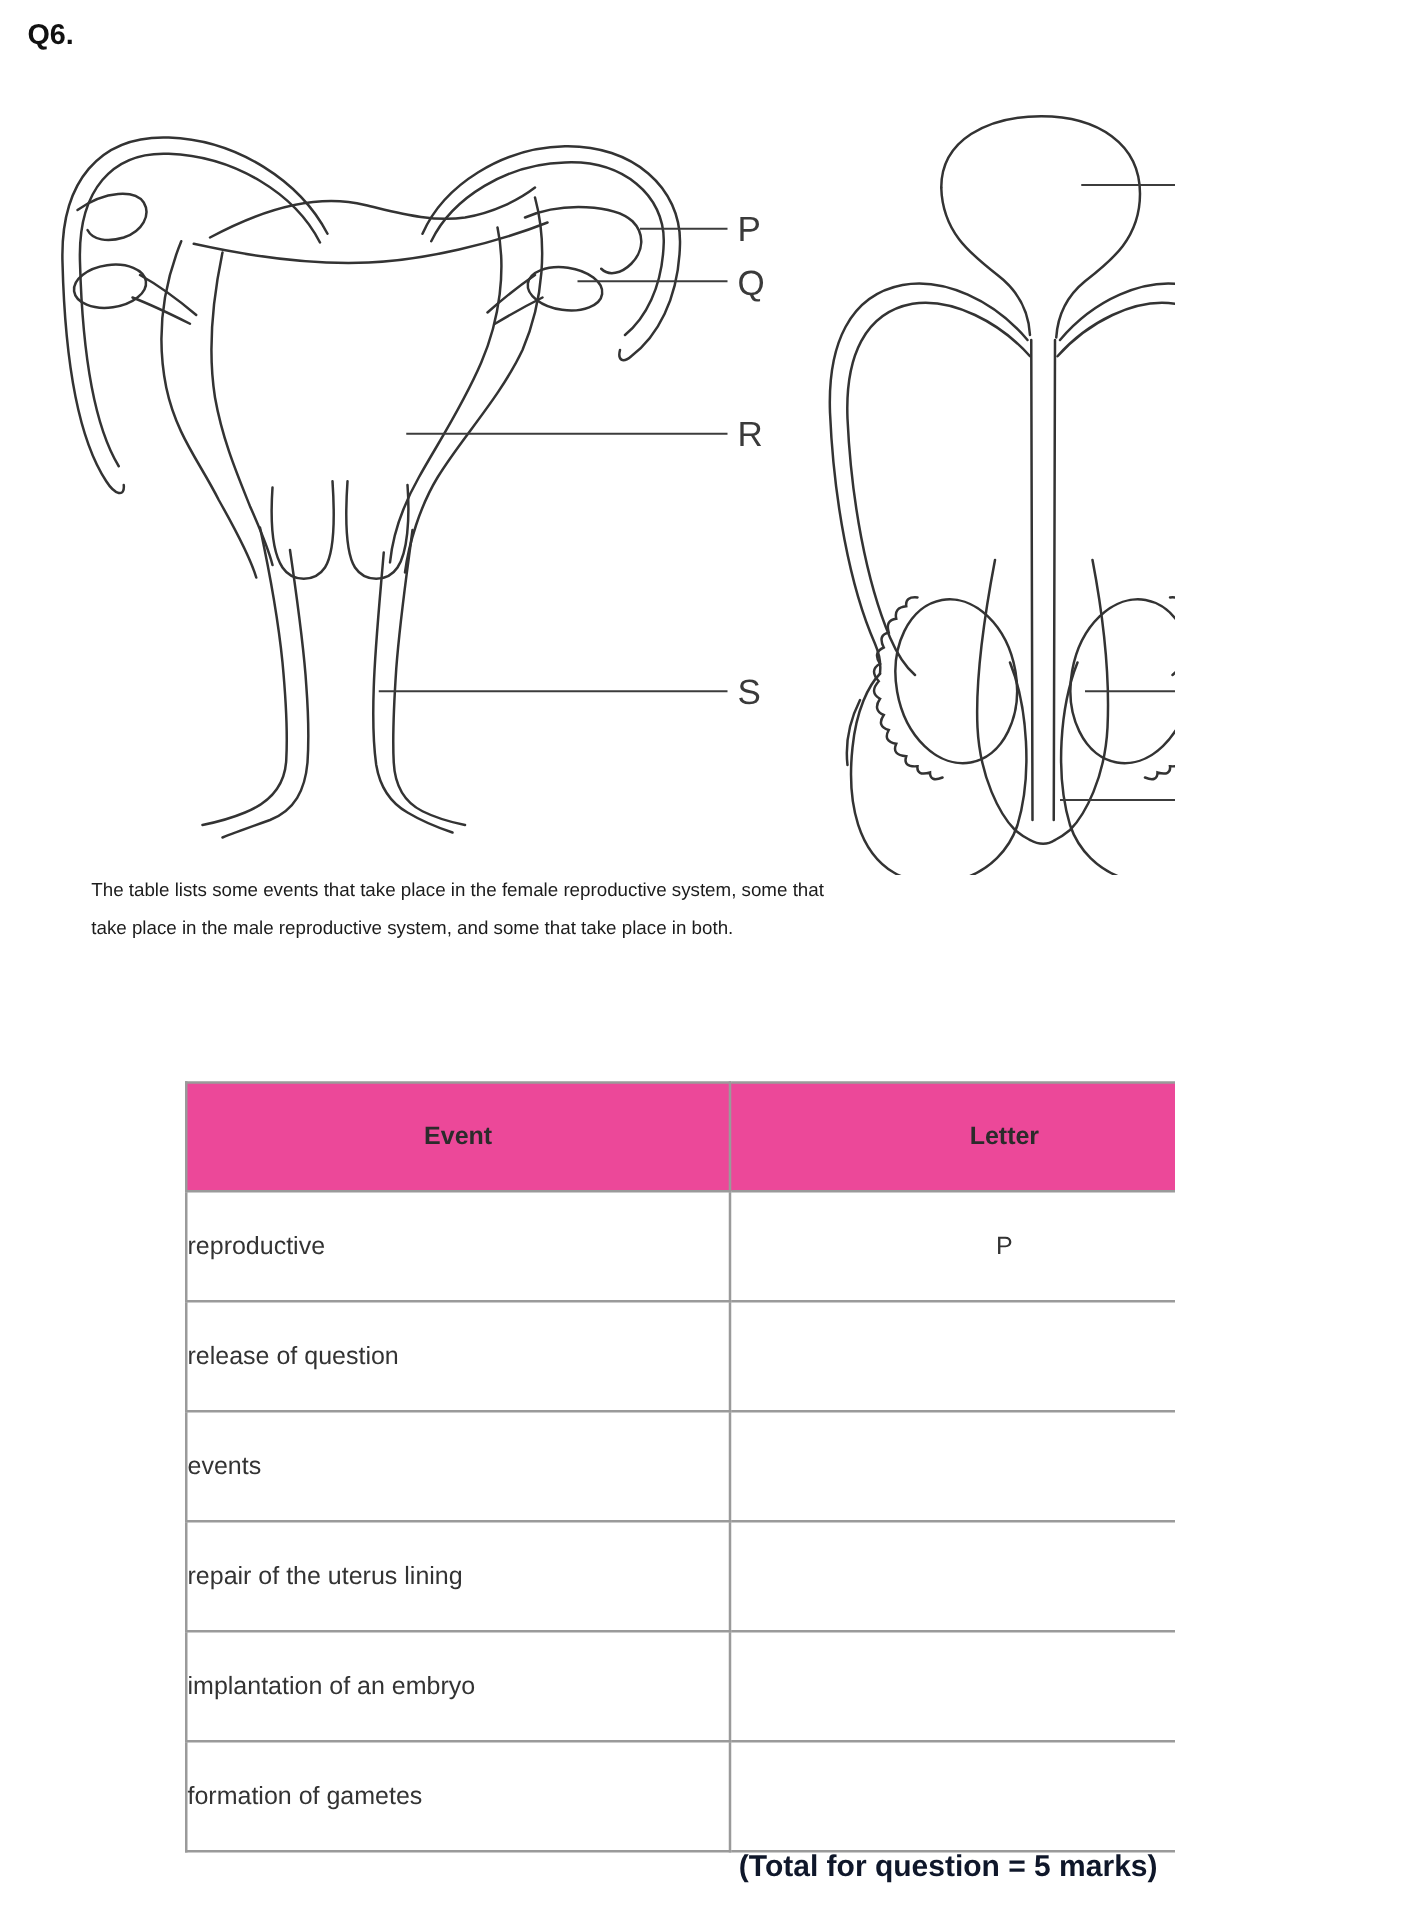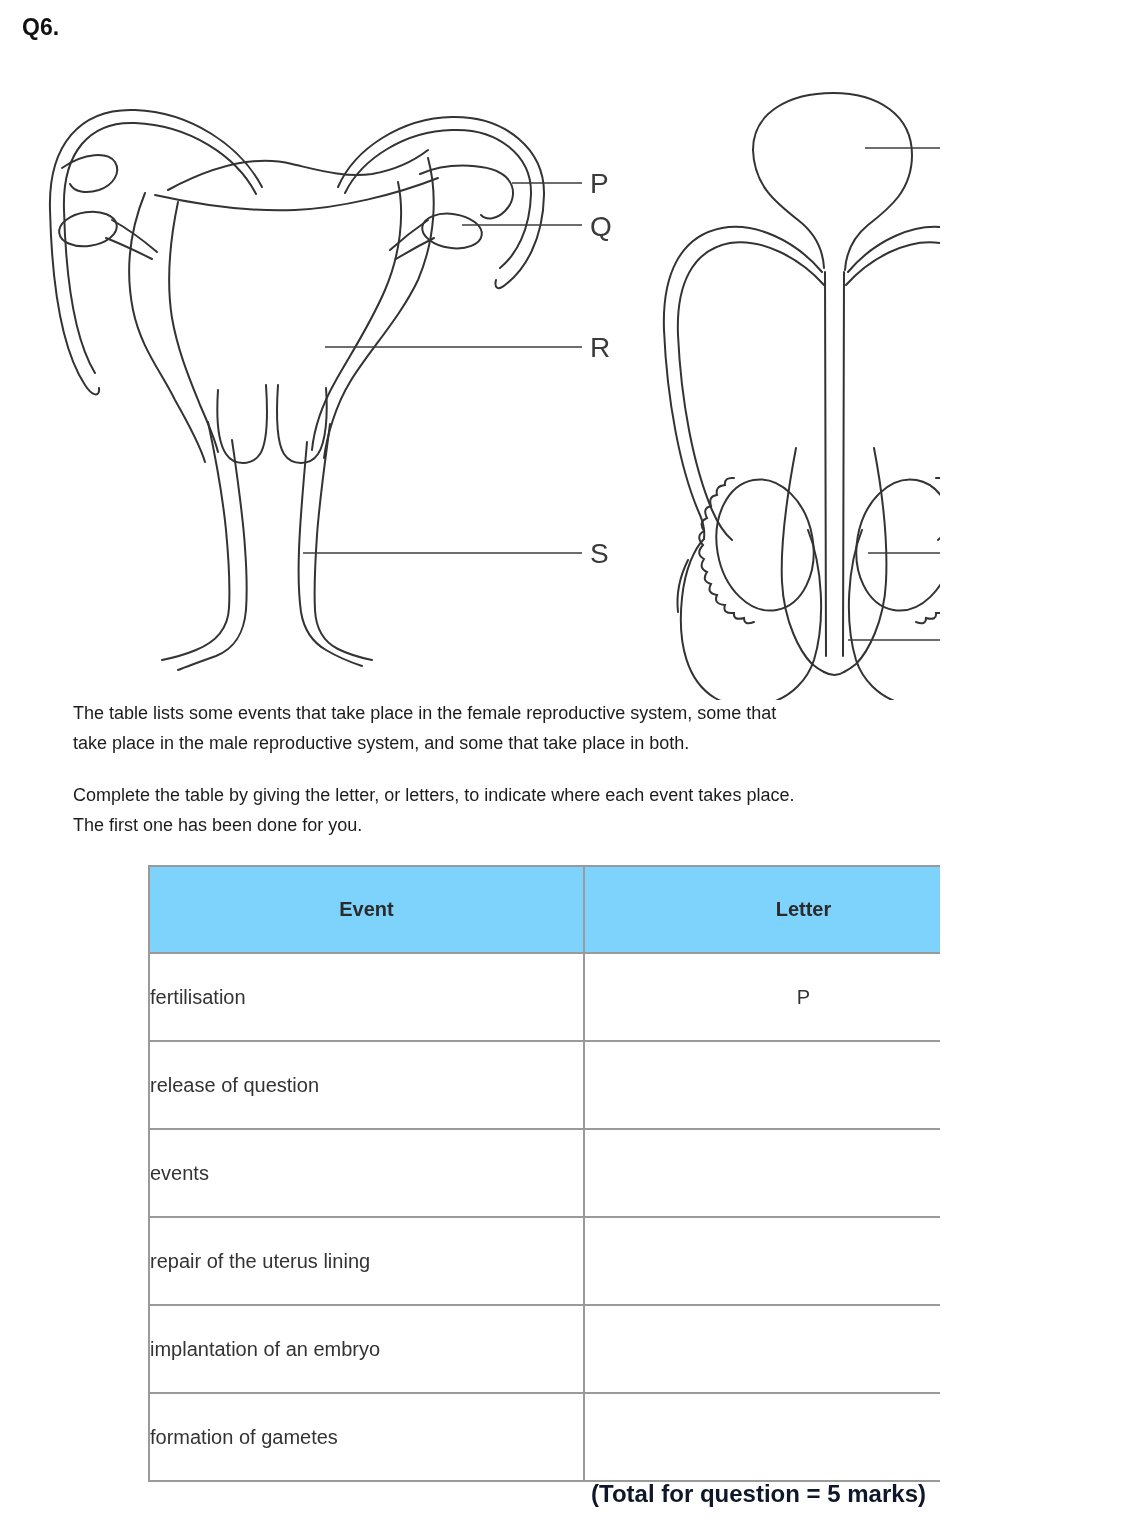--- a/index.html
+++ b/index.html
@@ -15,36 +15,36 @@
     position:absolute;left:22px;top:14px;
     font-size:23px;font-weight:bold;color:#111;
   }
   .intro{
     position:absolute;left:22px;top:56px;
     font-size:21px;color:#1c1c1c;
   }
   #diagram-svg{position:absolute;left:0;top:90px;}
   .para{
     position:absolute;left:73px;
-    font-size:18px;line-height:30px;color:#1c1c1c;
+    font-size:15px;line-height:30px;color:#1c1c1c;
   }
   #para1{top:698px;}
   #para2{top:780px;}
   table.qtable{
     position:absolute;left:148px;top:865px;
     width:874px;border-collapse:collapse;table-layout:fixed;
     font-size:20px;color:#2b2b2b;
   }
   table.qtable th, table.qtable td{
     border:2px solid #9a9a9a;
     vertical-align:middle;
     padding:0;
   }
   table.qtable th{
-    height:85px;background:#7dd3fc;
+    height:85px;background:#ec4899;
     font-weight:bold;text-align:center;color:#2b2b2b;
   }
   table.qtable td{height:86px;background:#ffffff;}
   td.event-cell{text-align:left;padding-left:14px;color:#333;}
   td.letter-cell{text-align:center;color:#333;}
   .inline-marks{
     position:absolute;left:1078px;top:1423px;
     font-size:22px;color:#aeaeae;
   }
   .total-marks{
@@ -145,39 +145,35 @@
       <text class="dlabel" x="1083" y="188">U</text>
       <text class="dlabel" x="1083" y="473">V</text>
       <text class="dlabel" x="1083" y="560">W</text>
     </g>
   </svg>
 
   <div class="para" id="para1">
     <div>The table lists some events that take place in the female reproductive system, some that</div>
     <div>take place in the male reproductive system, and some that take place in both.</div>
   </div>
-  <div class="para" id="para2">
-    <div>Complete the table by giving the letter, or letters, to indicate where each event takes place.</div>
-    <div>The first one has been done for you.</div>
-  </div>
 
   <table class="qtable">
     <colgroup>
         <col style="width:435px">
         <col style="width:439px">
       </colgroup>
     <thead>
       <tr>
         <th>Event</th>
         <th>Letter</th>
       </tr>
     </thead>
     <tbody>
       <tr>
-        <td class="event-cell">fertilisation</td>
+        <td class="event-cell">reproductive</td>
         <td class="letter-cell">P</td>
       </tr>
       <tr>
         <td class="event-cell">release of question</td>
         <td class="letter-cell"></td>
       </tr>
       <tr>
         <td class="event-cell">events</td>
         <td class="letter-cell"></td>
       </tr>

